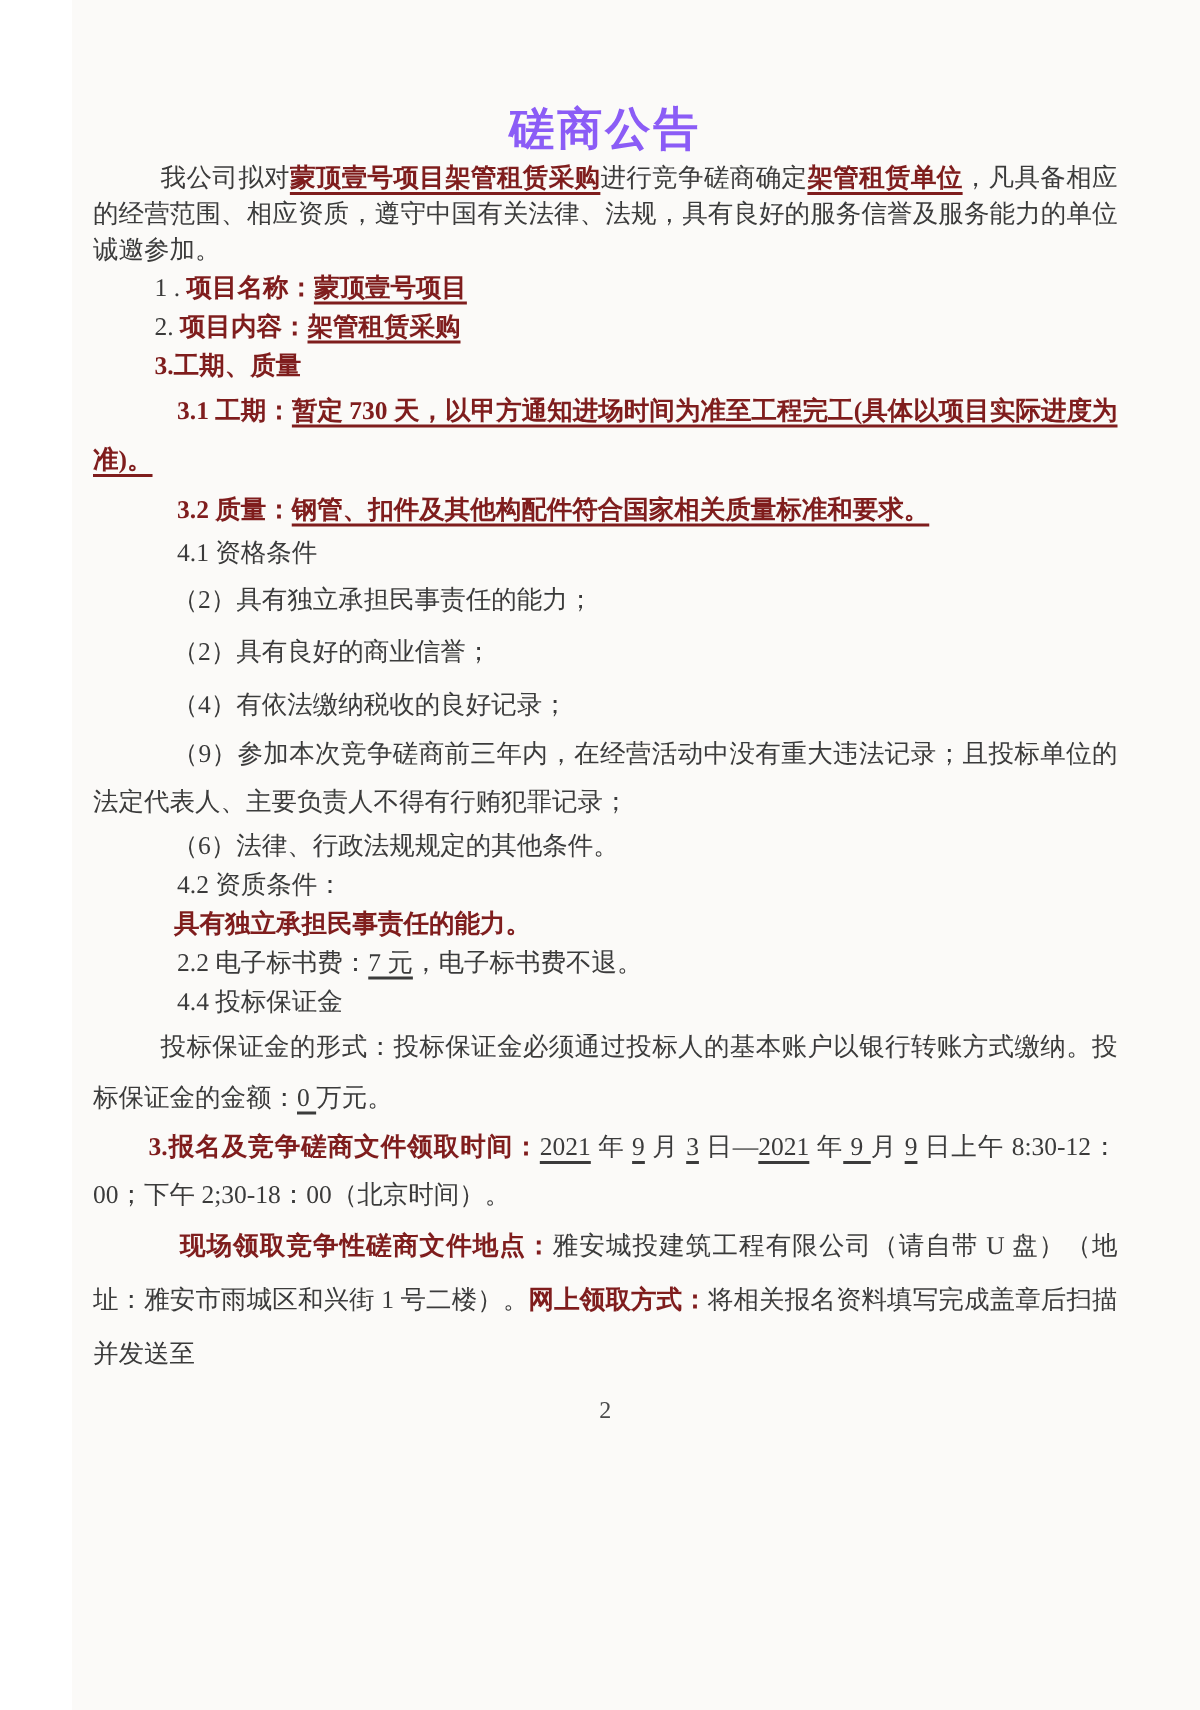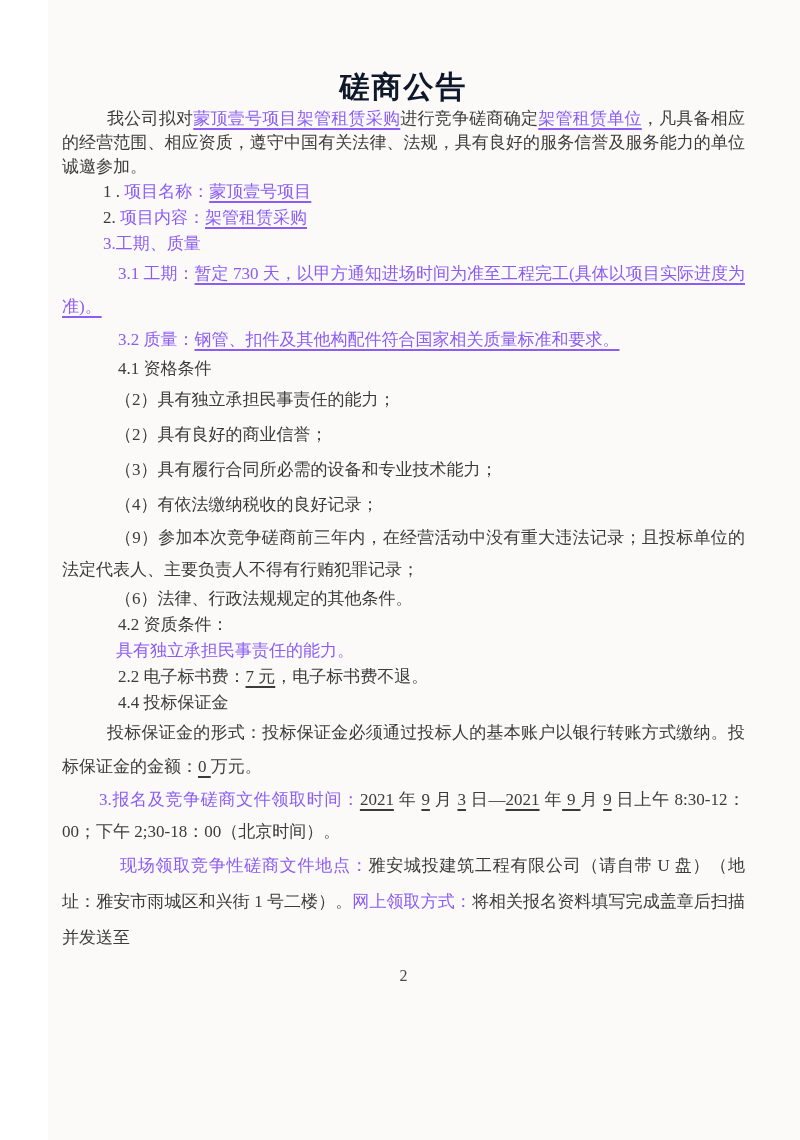--- a/index.html
+++ b/index.html
@@ -21,24 +21,24 @@
   }
   .content {
     position:absolute; left:62px; top:0; width:683px;
     color:#3b3b3b;
     font-size:17px;
   }
   .title {
     margin:67px 0 0 0;
     font-size:30px; line-height:40px; font-weight:700;
     letter-spacing:2px;
-    text-align:center; color:#0f172a;
+    text-align:center; color:#8b5cf6;
   }
   p.para { margin:0; text-align:justify; }
-  .b { font-weight:400; color:#8b5cf6; }
+  .b { font-weight:700; color:#7f1d1d; }
   .u { text-decoration:underline; text-underline-offset:4px; text-decoration-thickness:1.5px; }
 
   .p-intro { margin-top:35px; line-height:24px; text-indent:45px; }
   .p-item1 { margin-top:3px;  line-height:26px; text-indent:41px; }
   .p-item2 { margin-top:0;    line-height:26px; text-indent:41px; }
   .p-item3 { margin-top:2px;  line-height:26px; text-indent:41px; }
   .p-i31   { margin-top:7px;  line-height:33px; text-indent:56px; }
   .p-i32   { margin-top:0;    line-height:33px; text-indent:56px; }
   .p-i4    { margin-top:2px;  line-height:26px; text-indent:41px; }
   .p-i41   { margin-top:16px; line-height:26px; text-indent:56px; }
@@ -70,21 +70,20 @@
     <p class="para p-item2"><span>2.  </span><span class="b">项目内容：</span><span class="b u">架管租赁采购</span></p>
 
     <p class="para p-item3"><span class="b">3.工期、质量</span></p>
     <p class="para p-i31"><span class="b">3.1 工期：</span><span class="b u">暂定 730 天，以甲方通知进场时间为准至工程完工(具体以项目实际进度为准)。</span></p>
     <p class="para p-i32"><span class="b">3.2 质量：</span><span class="b u">钢管、扣件及其他构配件符合国家相关质量标准和要求。</span></p>
 
     <p class="para p-i41"><span>4.1 资格条件</span></p>
 
     <p class="para p-cond p-cond1"><span>（2）具有独立承担民事责任的能力；</span></p>
     <p class="para p-cond"><span>（2）具有良好的商业信誉；</span></p>
-    <p class="para p-cond"><span>（3）具有履行合同所必需的设备和专业技术能力；</span></p>
     <p class="para p-cond"><span>（4）有依法缴纳税收的良好记录；</span></p>
     <p class="para p-cond p-cond5"><span>（9）参加本次竞争磋商前三年内，在经营活动中没有重大违法记录；且投标单位的法定代表人、主要负责人不得有行贿犯罪记录；</span></p>
     <p class="para p-cond p-cond6"><span>（6）法律、行政法规规定的其他条件。</span></p>
 
     <p class="para p-i42"><span>4.2 资质条件：</span></p>
     <p class="para p-lic"><span class="b">具有独立承担民事责任的能力。</span></p>
     <p class="para p-i43"><span>2.2 电子标书费：</span><span class="u">7 元</span><span>，电子标书费不退。</span></p>
     <p class="para p-i44"><span>4.4 投标保证金</span></p>
 
     <p class="para p-dep"><span>投标保证金的形式：投标保证金必须通过投标人的基本账户以银行转账方式缴纳。投标保证金的金额：</span><span class="u">0 </span><span>万元。</span></p>

